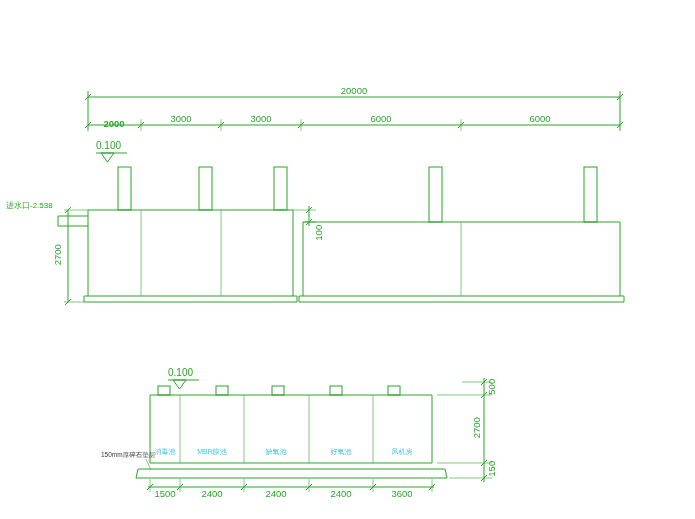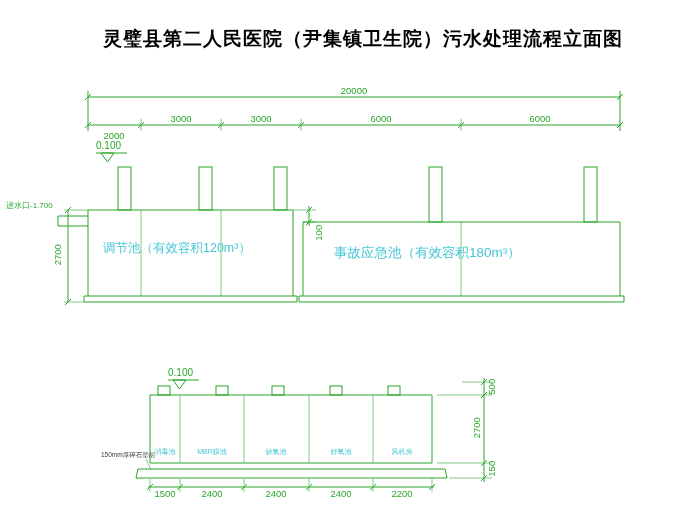--- a/index.html
+++ b/index.html
@@ -36,21 +36,20 @@
   .note {
     position:absolute; font-size:6.5px; color:#3a3a3a;
     white-space:nowrap; line-height:1;
   }
 </style>
 </head>
 <body>
 
 <div class="page">
 
-  <div class="title">灵璧县第二人民医院（尹集镇卫生院）污水处理流程立面图</div>
 
   <svg class="lines" width="695" height="519" viewBox="0 0 695 519">
 
     <g stroke="#2aa52a" stroke-width="1" fill="none">
 
       <line x1="88" y1="97" x2="620" y2="97"></line>
       <line x1="88" y1="91" x2="88" y2="131"></line>
       <line x1="620" y1="91" x2="620" y2="131"></line>
       <path d="M85 100 L91 94 M617 100 L623 94"></path>
 
@@ -125,44 +124,42 @@
       <path d="M150 479 L150 492 M180 479 L180 492 M244 479 L244 492 M309 479 L309 492 M373 479 L373 492 M432 479 L432 492" stroke-width="0.6"></path>
       <path d="M147 490 L153 484 M177 490 L183 484 M241 490 L247 484 M306 490 L312 484 M370 490 L376 484 M429 490 L435 484"></path>
 
       <line x1="484" y1="378" x2="484" y2="482"></line>
       <path d="M462 382 L492 382 M437 395 L492 395 M437 463 L492 463 M449 478 L492 478" stroke-width="0.6"></path>
       <path d="M481 385 L487 379 M481 398 L487 392 M481 466 L487 460 M481 481 L487 475"></path>
     </g>
   </svg>
 
   <div class="dim" style="left:354px; top:86px;text-align:center;">20000</div>
-  <div class="dim" style="left:114px; top:131px;">2000</div>
+  <div class="dim" style="left:114px; top:119px;font-weight:bold;">2000</div>
   <div class="dim" style="left:181px; top:114px;">3000</div>
   <div class="dim" style="left:261px; top:114px;">3000</div>
   <div class="dim" style="left:381px; top:114px;">6000</div>
   <div class="dim" style="left:540px; top:114px;">6000</div>
   <div class="lab" style="left:96px; top:141px;">0.100</div>
-  <div class="lab" style="left:6px; top:202px; font-size:8px;">进水口-1.700</div>
+  <div class="lab" style="left:6px; top:202px; font-size:8px;">进水口-2.538</div>
   <div class="vdim" style="left:58px; top:256px;">2700</div>
   <div class="vdim" style="left:319px; top:234px;">100</div>
-  <div class="tank-label" style="left:103px; top:242px; font-size:12.5px;">调节池（有效容积120m³）</div>
-  <div class="tank-label" style="left:334px; top:246px; font-size:13.5px;">事故应急池（有效容积180m³）</div>
 
   <div class="lab" style="left:168px; top:368px;">0.100</div>
   <div class="note" style="left:101px; top:452px;">150mm厚碎石垫层</div>
 
   <div class="tiny" style="left:165px; top:448px;">消毒池</div>
   <div class="tiny" style="left:212px; top:448px;">MBR膜池</div>
   <div class="tiny" style="left:276px; top:448px;">缺氧池</div>
   <div class="tiny" style="left:341px; top:448px;">好氧池</div>
   <div class="tiny" style="left:402px; top:448px;">风机房</div>
 
   <div class="dim" style="left:165px; top:489px;">1500</div>
   <div class="dim" style="left:212px; top:489px;">2400</div>
   <div class="dim" style="left:276px; top:489px;">2400</div>
   <div class="dim" style="left:341px; top:489px;">2400</div>
-  <div class="dim" style="left:402px; top:489px;">2200</div>
+  <div class="dim" style="left:402px; top:489px;">3600</div>
 
   <div class="vdim" style="left:492px; top:388px;">500</div>
   <div class="vdim" style="left:477px; top:429px;">2700</div>
   <div class="vdim" style="left:492px; top:470px;">150</div>
 
 </div>
 
 </body></html>

